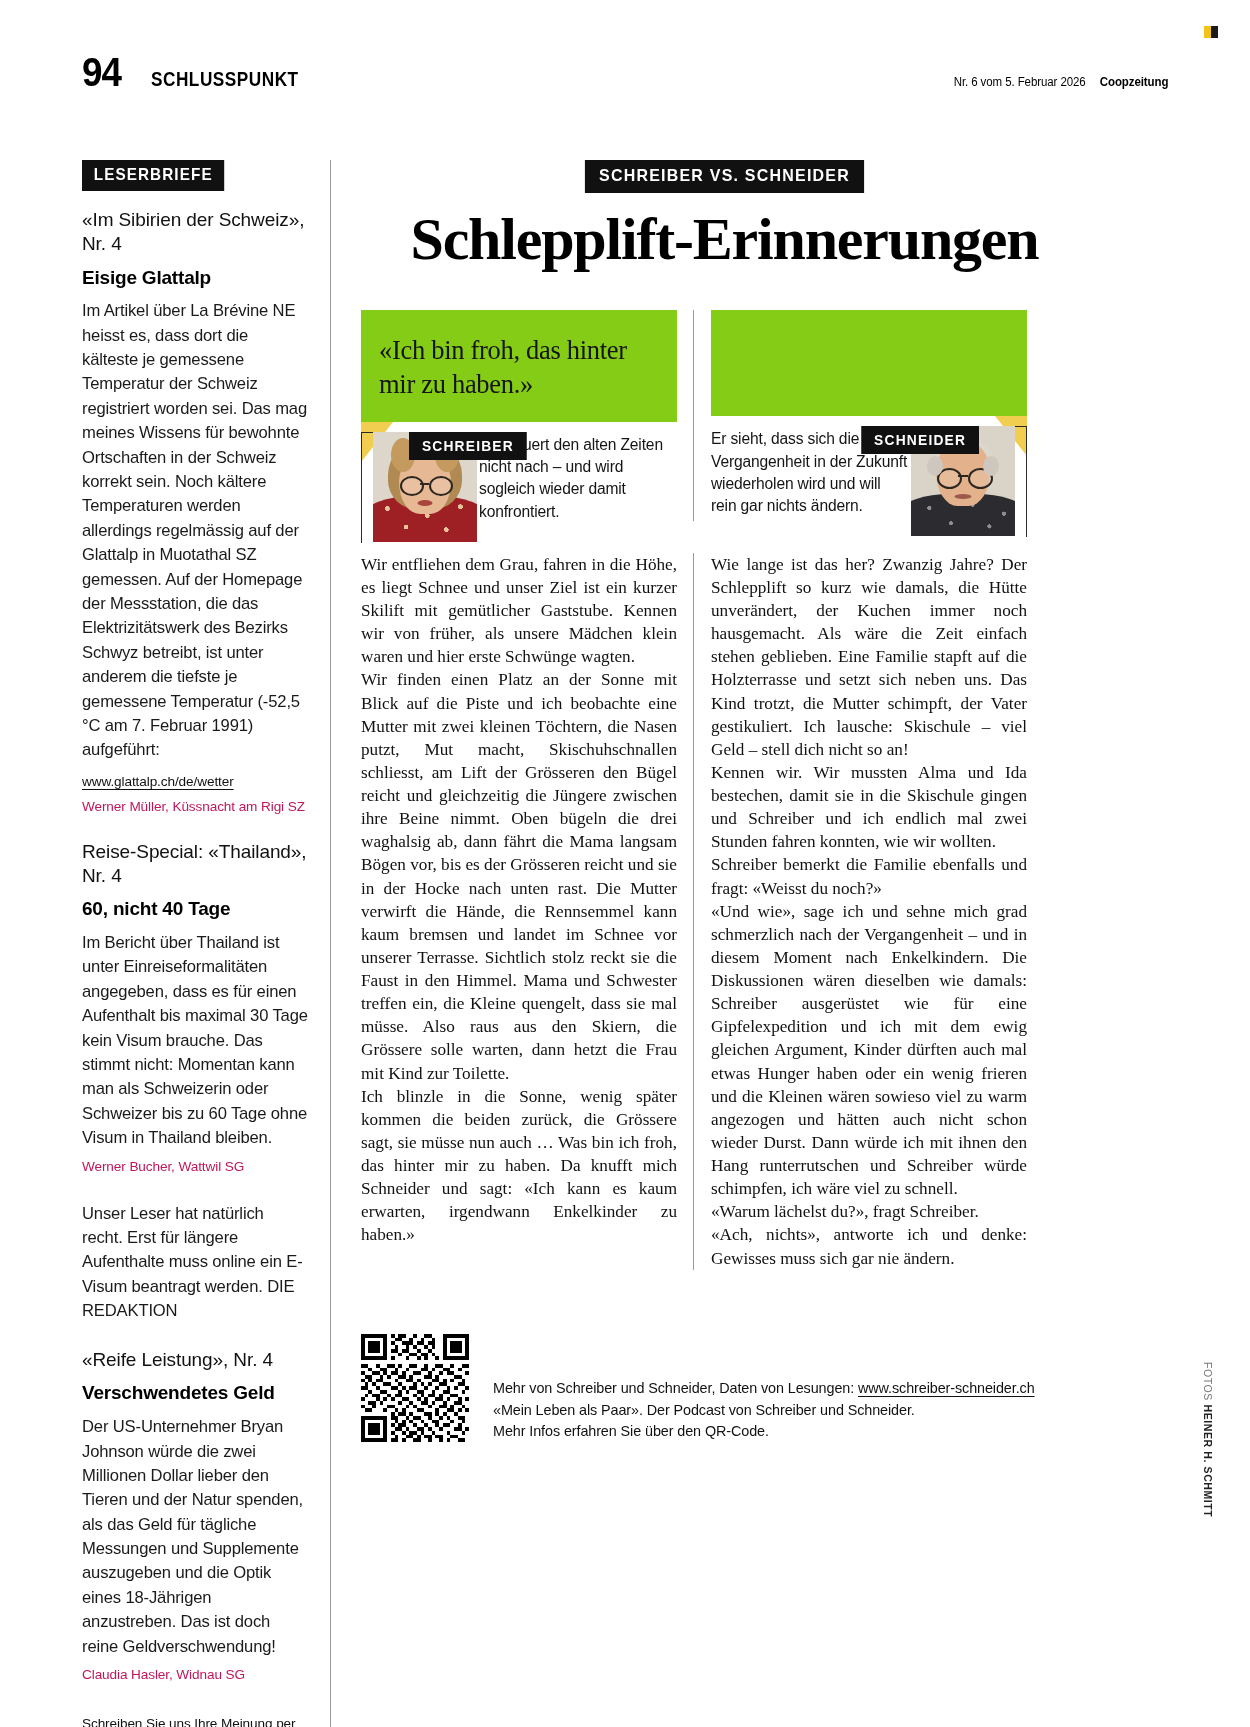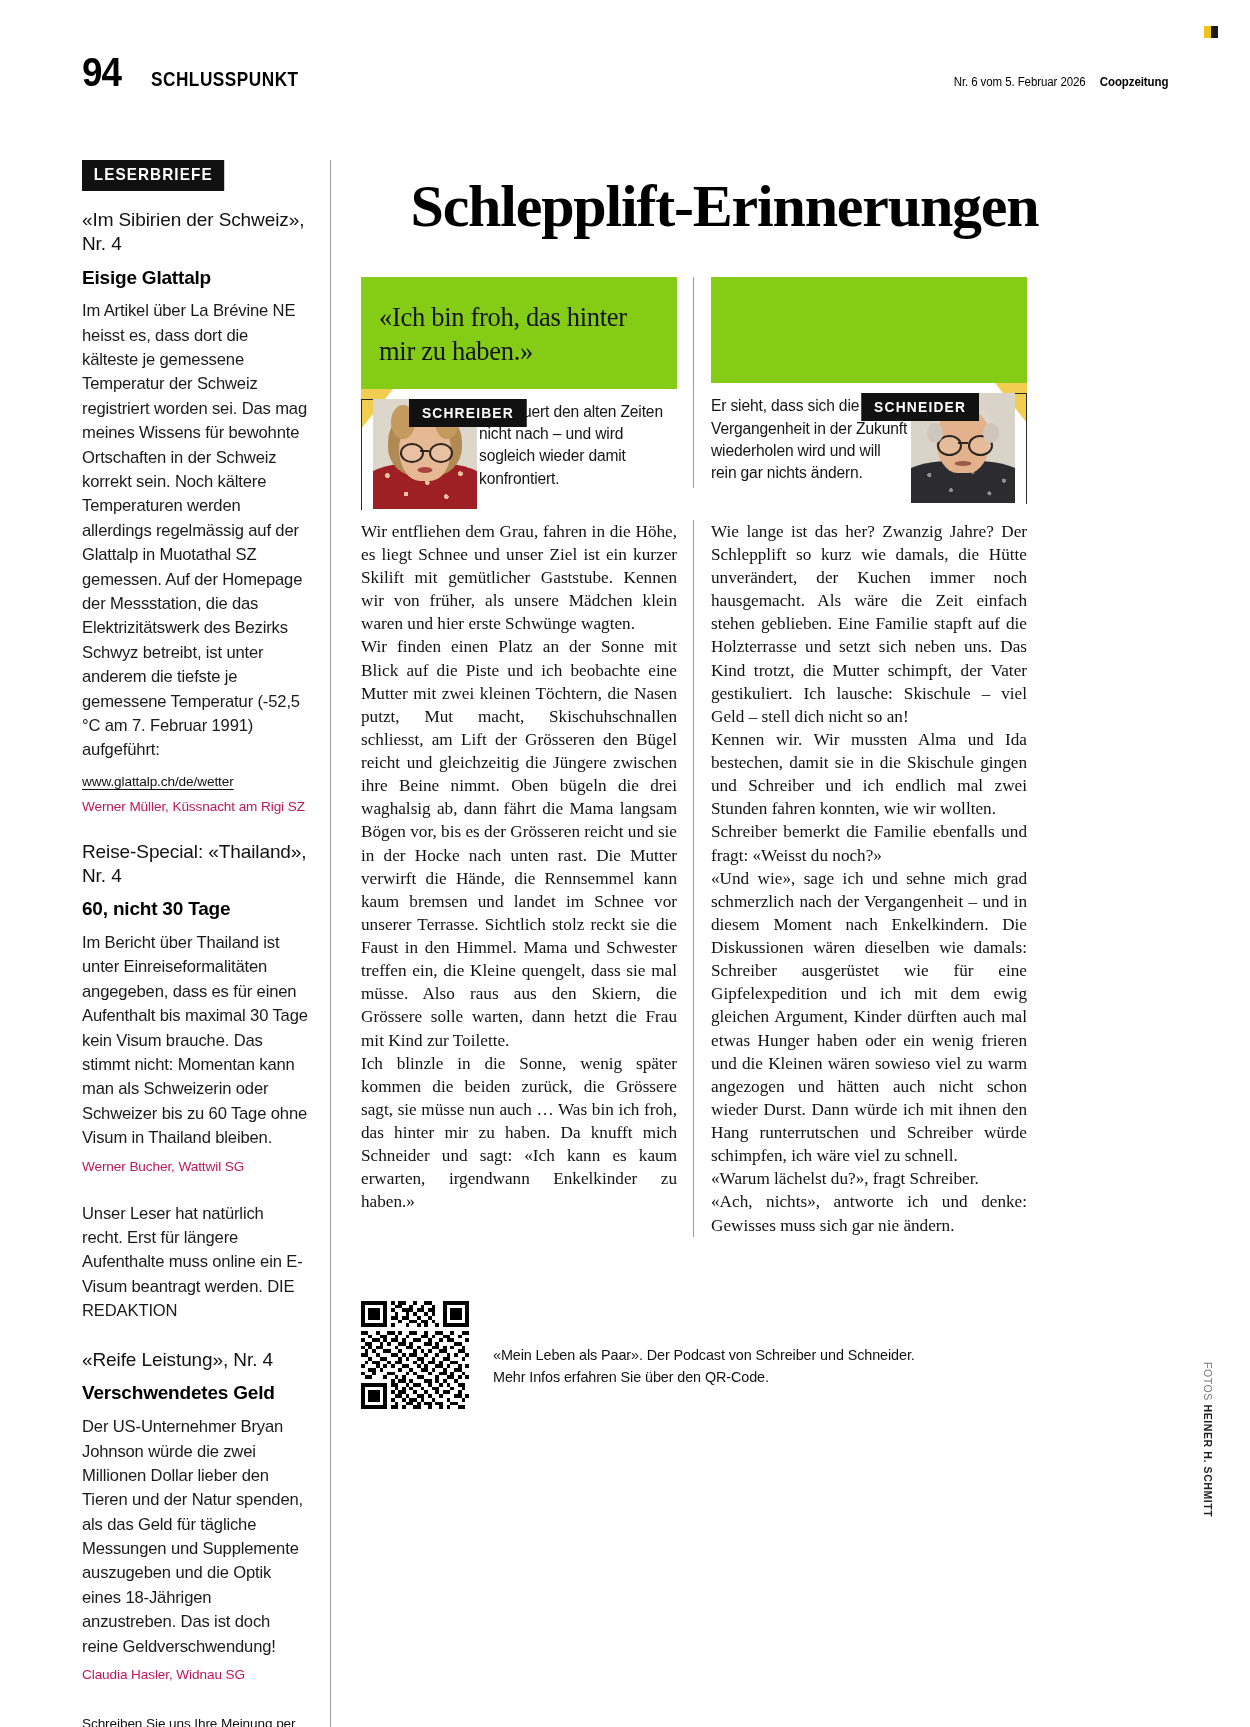--- a/index.html
+++ b/index.html
@@ -443,21 +443,21 @@
       <div class="letter">
         <div class="letter-ref">«Im Sibirien der Schweiz», Nr. 4</div>
         <div class="letter-title">Eisige Glattalp</div>
         <div class="letter-body">Im Artikel über La Brévine NE heisst es, dass dort die kälteste je gemessene Temperatur der Schweiz registriert worden sei. Das mag meines Wissens für bewohnte Ortschaften in der Schweiz korrekt sein. Noch kältere Temperaturen werden allerdings regelmässig auf der Glattalp in Muotathal SZ gemessen. Auf der Homepage der Messstation, die das Elektrizitätswerk des Bezirks Schwyz betreibt, ist unter anderem die tiefste je gemessene Temperatur (-52,5 °C am 7. Februar 1991) aufgeführt:</div>
         <a class="letter-link" href="#">www.glattalp.ch/de/wetter</a>
         <div class="letter-sign">Werner Müller, Küssnacht am Rigi SZ</div>
       </div>
 
       <div class="letter">
         <div class="letter-ref">Reise-Special: «Thailand», Nr. 4</div>
-        <div class="letter-title">60, nicht 30 Tage</div>
+        <div class="letter-title">60, nicht 40 Tage</div>
         <div class="letter-body">Im Bericht über Thailand ist unter Einreiseformalitäten angegeben, dass es für einen Aufenthalt bis maximal 30 Tage kein Visum brauche. Das stimmt nicht: Momentan kann man als Schweizerin oder Schweizer bis zu 60 Tage ohne Visum in Thailand bleiben.</div>
         <div class="letter-sign">Werner Bucher, Wattwil SG</div>
         <div class="letter-note">Unser Leser hat natürlich recht. Erst für längere Aufenthalte muss online ein E-Visum beantragt werden. DIE REDAKTION</div>
       </div>
 
       <div class="letter">
         <div class="letter-ref">«Reife Leistung», Nr. 4</div>
         <div class="letter-title">Verschwendetes Geld</div>
         <div class="letter-body">Der US-Unternehmer Bryan Johnson würde die zwei Millionen Dollar lieber den Tieren und der Natur spenden, als das Geld für tägliche Messungen und Supplemente auszugeben und die Optik eines 18-Jährigen anzustreben. Das ist doch reine Geldverschwendung!</div>
         <div class="letter-sign">Claudia Hasler, Widnau SG</div>
@@ -467,20 +467,23 @@
         <div>Schreiben Sie uns Ihre Meinung per E-Mail</div>
         <div>mit Angabe Ihres Wohnortes:</div>
         <a href="#">coopzeitung@coop.ch</a>
       </div>
     </div>
 
     <div class="rule-v"></div>
 
     <div class="feature-col">
 
+      <div class="feature-kicker-wrap">
+        <div class="kicker-black">SCHREIBER VS. SCHNEIDER</div>
+      </div>
 
       <h1 class="feature-headline">Schlepplift-Erinnerungen</h1>
 
       <div class="cards">
 
         <div class="card left">
           <div class="bubble">
             <div class="bubble-text">«Ich bin froh, das hinter mir zu haben.»</div>
             <div class="tail"></div>
           </div>
@@ -791,20 +794,21 @@
                 <rect x="11" y="28" width="1" height="1"></rect>
                 <rect x="14" y="28" width="2" height="1"></rect>
                 <rect x="18" y="28" width="1" height="1"></rect>
                 <rect x="21" y="28" width="1" height="1"></rect>
                 <rect x="23" y="28" width="1" height="1"></rect>
                 <rect x="26" y="28" width="2" height="1"></rect>
             </g>
           </svg>
         </div>
         <div class="promo-text">
+          <div><span>Mehr von Schreiber und Schneider, Daten von Lesungen: </span><a href="#">www.schreiber-schneider.ch</a></div>
           <div>«Mein Leben als Paar». Der Podcast von Schreiber und Schneider.</div>
           <div>Mehr Infos erfahren Sie über den QR-Code.</div>
         </div>
       </div>
 
     </div>
   </div>
 </div>
 
 <div class="photocredit">

